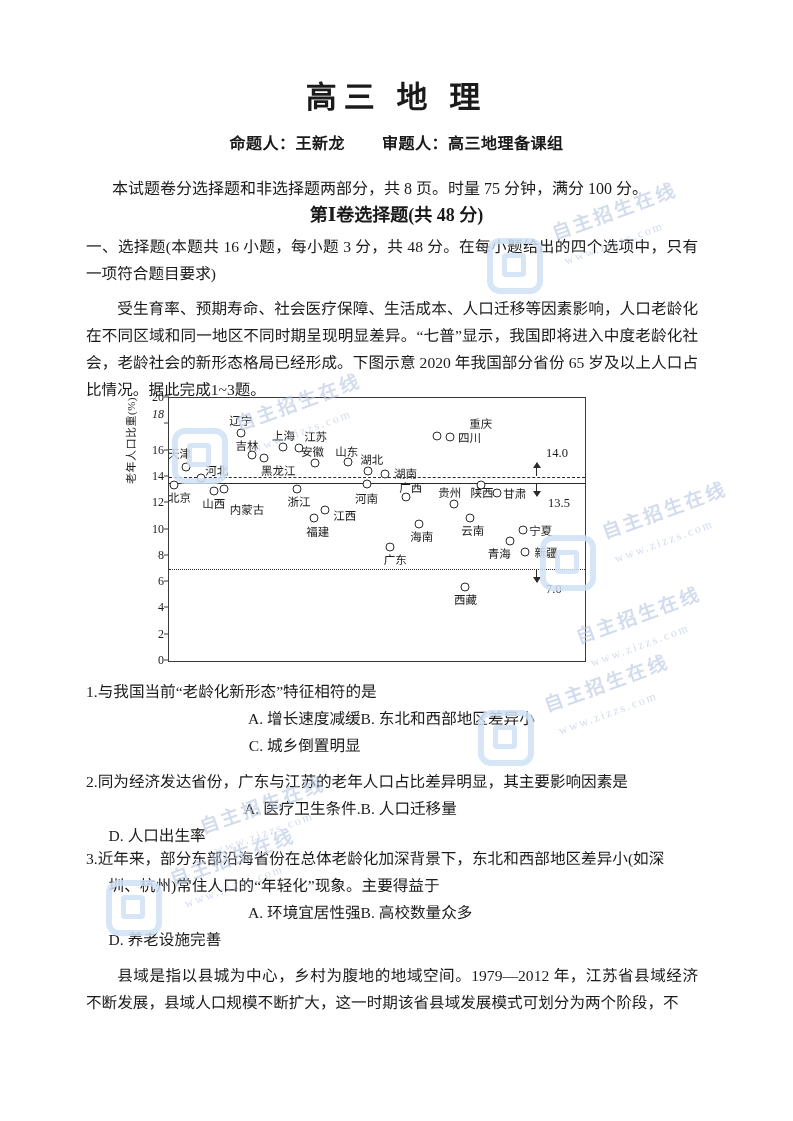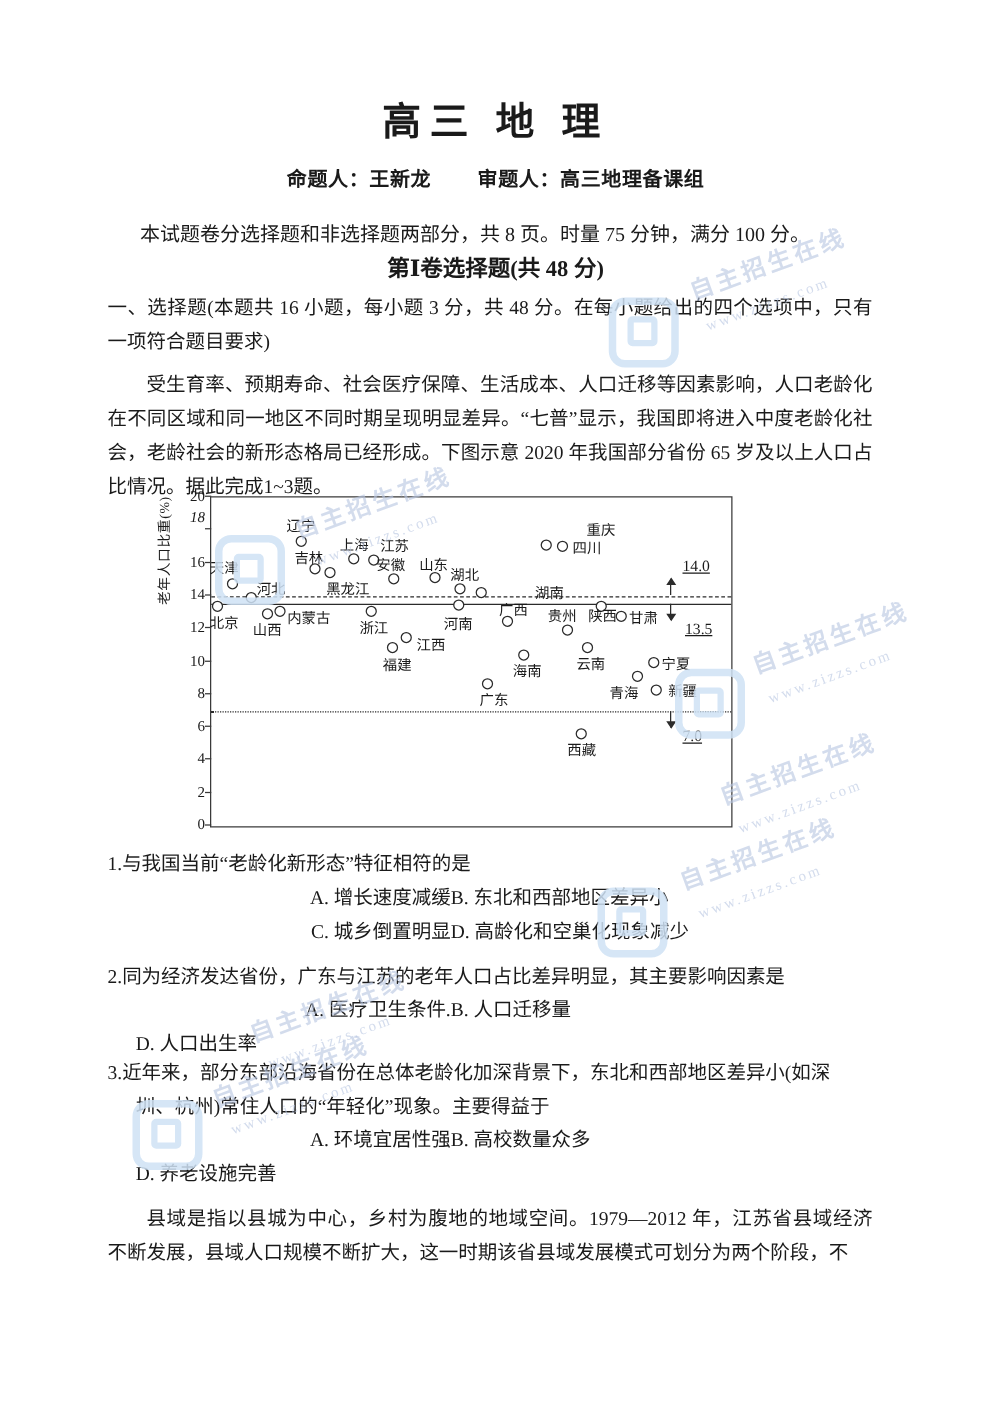--- a/index.html
+++ b/index.html
@@ -117,21 +117,20 @@
     transform:translate(-50%,-50%);
   }
   .ptlab{
     position:absolute; font-size:11.5px; white-space:nowrap;
     transform:translate(-50%,-50%); letter-spacing:0;
     font-family:"Liberation Serif","DejaVu Serif",serif;
   }
   .annot{
     position:absolute; font-size:12.5px; white-space:nowrap;
     font-family:"Liberation Serif",serif;
-    text-decoration:underline;
   }
   .arrow{
     position:absolute; width:0; border-left:1.3px solid #2b2b2b;
   }
   .arrow:before{
     content:""; position:absolute; left:-3.6px; width:0;height:0;
     border-left:4px solid transparent; border-right:4px solid transparent;
   }
   .arrow.up:before   { top:-1px;   border-bottom:6px solid #2b2b2b; }
   .arrow.down:before { bottom:-1px;border-top:6px solid #2b2b2b; }
@@ -213,21 +212,21 @@
         <div class="gline dot" style="top: 170.95px;"></div>
         <div class="pt" title="天津" style="left: 16.64px; top: 69.0375px;"></div>
         <div class="ptlab" style="left: 10.4px; top: 55.23px;">天津</div>
         <div class="pt" title="河北" style="left: 32.24px; top: 80.215px;"></div>
         <div class="ptlab" style="left: 47.84px; top: 72.325px;">河北</div>
         <div class="pt" title="北京" style="left: 5.2px; top: 87.4475px;"></div>
         <div class="ptlab" style="left: 10.4px; top: 98.625px;">北京</div>
         <div class="pt" title="山西" style="left: 44.72px; top: 92.7075px;"></div>
         <div class="ptlab" style="left: 44.72px; top: 105.2px;">山西</div>
         <div class="pt" title="内蒙古" style="left: 55.12px; top: 91.3925px;"></div>
-        <div class="ptlab" style="left: 78px; top: 95px;">内蒙古</div>
+        <div class="ptlab" style="left: 78px; top: 111px;">内蒙古</div>
         <div class="pt" title="辽宁" style="left: 71.76px; top: 34.8475px;"></div>
         <div class="ptlab" style="left: 71.76px; top: 21.6975px;">辽宁</div>
         <div class="pt" title="吉林" style="left: 83.2px; top: 57.2025px;"></div>
         <div class="ptlab" style="left: 78px; top: 46.6825px;">吉林</div>
         <div class="pt" title="黑龙江" style="left: 94.64px; top: 59.8325px;"></div>
         <div class="ptlab" style="left: 109.2px; top: 71.6675px;">黑龙江</div>
         <div class="pt" title="上海" style="left: 114.4px; top: 49.3125px;"></div>
         <div class="ptlab" style="left: 114.4px; top: 37.4775px;">上海</div>
         <div class="pt" title="江苏" style="left: 130px; top: 49.97px;"></div>
         <div class="ptlab" style="left: 146.64px; top: 38.135px;">江苏</div>
@@ -239,21 +238,21 @@
         <div class="ptlab" style="left: 148.72px; top: 133.472px;">福建</div>
         <div class="pt" title="江西" style="left: 156px; top: 112.433px;"></div>
         <div class="ptlab" style="left: 175.76px; top: 117.035px;">江西</div>
         <div class="pt" title="山东" style="left: 179.4px; top: 64.435px;"></div>
         <div class="ptlab" style="left: 177.84px; top: 52.6px;">山东</div>
         <div class="pt" title="河南" style="left: 197.6px; top: 86.1325px;"></div>
         <div class="ptlab" style="left: 197.6px; top: 99.94px;">河南</div>
         <div class="pt" title="湖北" style="left: 198.64px; top: 72.9825px;"></div>
         <div class="ptlab" style="left: 202.8px; top: 61.1475px;">湖北</div>
         <div class="pt" title="湖南" style="left: 215.8px; top: 75.6125px;"></div>
-        <div class="ptlab" style="left: 236.6px; top: 74.955px; margin-left: 34px;">湖南</div>
+        <div class="ptlab" style="left: 236.6px; top: 74.955px;">湖南</div>
         <div class="pt" title="广东" style="left: 221px; top: 149.252px;"></div>
         <div class="ptlab" style="left: 226.2px; top: 161.088px;">广东</div>
         <div class="pt" title="广西" style="left: 236.6px; top: 98.625px;"></div>
         <div class="ptlab" style="left: 241.8px; top: 89.42px;">广西</div>
         <div class="pt" title="海南" style="left: 249.6px; top: 125.582px;"></div>
         <div class="ptlab" style="left: 252.72px; top: 138.075px;">海南</div>
         <div class="pt" title="重庆" style="left: 267.8px; top: 38.135px;"></div>
         <div class="ptlab" style="left: 267.8px; top: 24.985px; margin-left: 44px;">重庆</div>
         <div class="pt" title="四川" style="left: 280.8px; top: 38.7925px;"></div>
         <div class="ptlab" style="left: 300.56px; top: 38.7925px;">四川</div>
@@ -283,21 +282,20 @@
     </div>
 
   <div class="q" id="q1">
     <span class="stem"><span>1.</span><span>与我国当前“老龄化新形态”特征相符的是</span></span>
     <span class="opts">
       <span class="o1">A. 增长速度减缓</span>
       <span>B. 东北和西部地区差异小</span>
     </span>
     <span class="opts">
       <span class="o1">C. 城乡倒置明显</span>
-      <span>D. 高龄化和空巢化现象减少</span>
     </span>
   </div>
 
   <div class="q" id="q2">
     <span class="stem"><span>2.</span><span>同为经济发达省份，广东与江苏的老年人口占比差异明显，其主要影响因素是</span></span>
     <span class="opts">
       <span class="o1">A. 医疗卫生条件.</span>
       <span>B. 人口迁移量</span>
     </span>
     <span class="opts">

